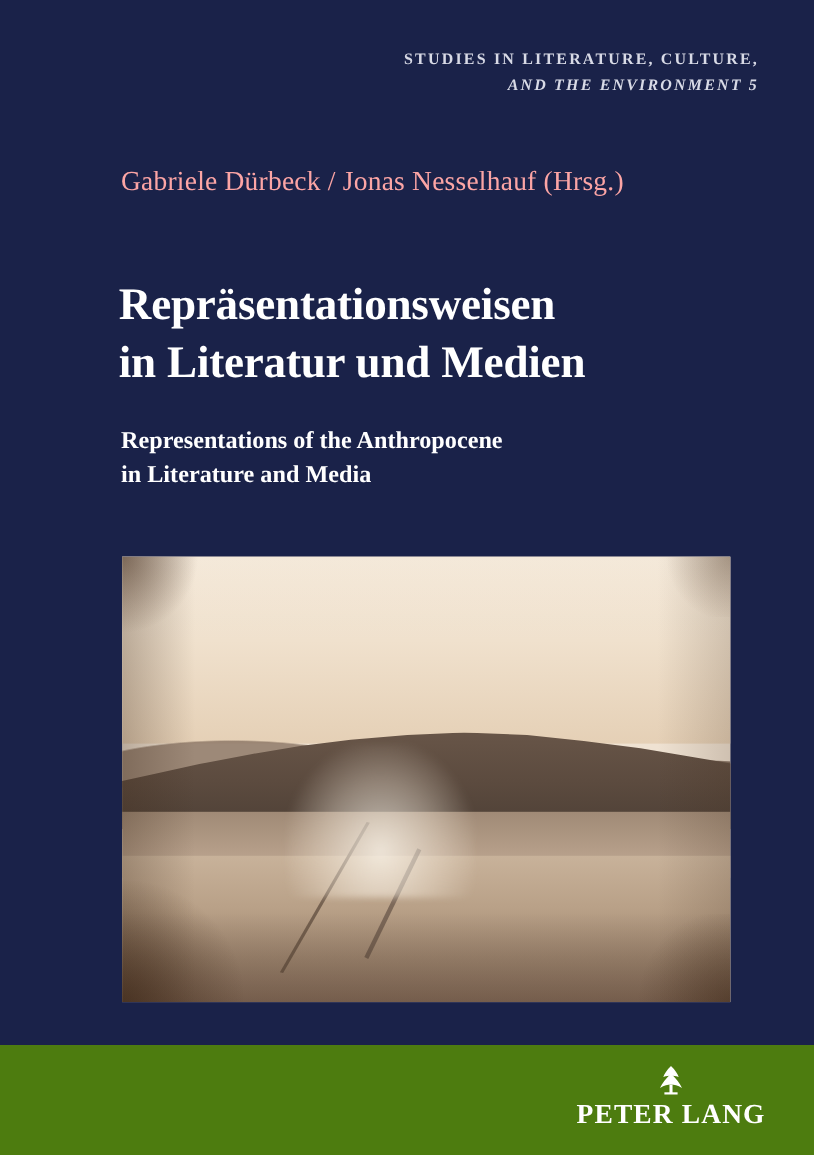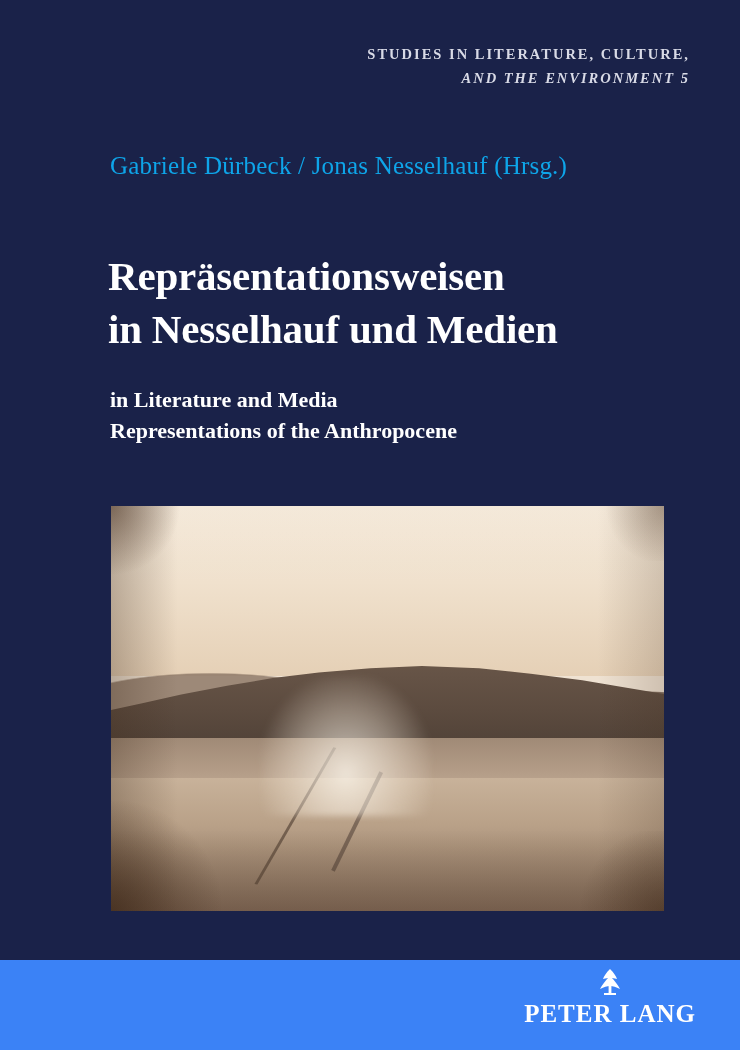--- a/index.html
+++ b/index.html
@@ -29,21 +29,21 @@
     text-align: right;
     white-space: nowrap;
   }
   .series-line-1 { top: 46px; }
   .series-line-2 { top: 70px; font-style: italic; }
 
   .editors {
     position: absolute;
     left: 110px;
     top: 152px;
-    color: #0ea5e9;
+    color: #fca5a5;
     font-family: "Liberation Serif", serif;
     font-size: 25px;
     font-weight: normal;
     letter-spacing: 0.2px;
   }
 
   .title {
     position: absolute;
     left: 108px;
     top: 202px;
@@ -182,22 +182,22 @@
     width: 60px; height: 55px;
     background: radial-gradient(circle at 100% 0%, rgba(80,55,35,0.35) 0%, rgba(80,55,35,0) 72%);
   }
 
   
   .footer {
     position: absolute;
     left: 0;
     bottom: 0;
     width: 740px;
-    height: 90px;
-    background: #3b82f6;
+    height: 100px;
+    background: #4d7c0f;
   }
   .logo {
     position: absolute;
     right: 44px;
     bottom: 22px;
     text-align: center;
     color: #ffffff;
   }
   .logo-mark {
     display: block;
@@ -219,26 +219,26 @@
 
 <div class="cover">
 
   <div class="series-line series-line-1">STUDIES IN LITERATURE, CULTURE,</div>
   <div class="series-line series-line-2">AND THE ENVIRONMENT 5</div>
 
   <div class="editors">Gabriele Dürbeck / Jonas Nesselhauf (Hrsg.)</div>
 
   <div class="title">
     <span class="tl">Repräsentationsweisen</span>
-    <span class="tl">in Nesselhauf und Medien</span>
+    <span class="tl">in Literatur und Medien</span>
   </div>
 
   <div class="subtitle">
+    <span class="sl">Representations of the Anthropocene</span>
     <span class="sl">in Literature and Media</span>
-    <span class="sl">Representations of the Anthropocene</span>
   </div>
 
   <div class="photo" aria-label="Sepia photograph of an arid plain with a fissure and distant hills">
     <div class="sky"></div>
     <div class="hills-far"></div>
     <div class="ridge"></div>
     <div class="midground"></div>
     <div class="plain"></div>
     <div class="crack"></div>
     <div class="crack2"></div>

